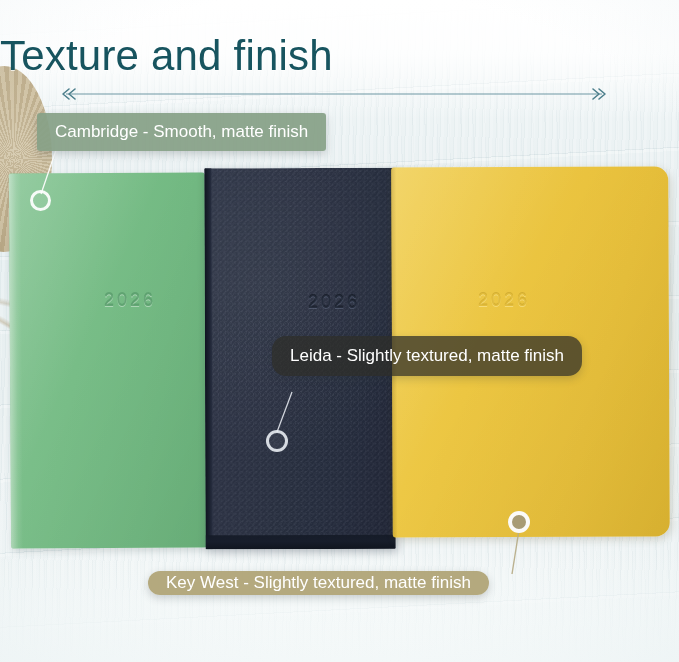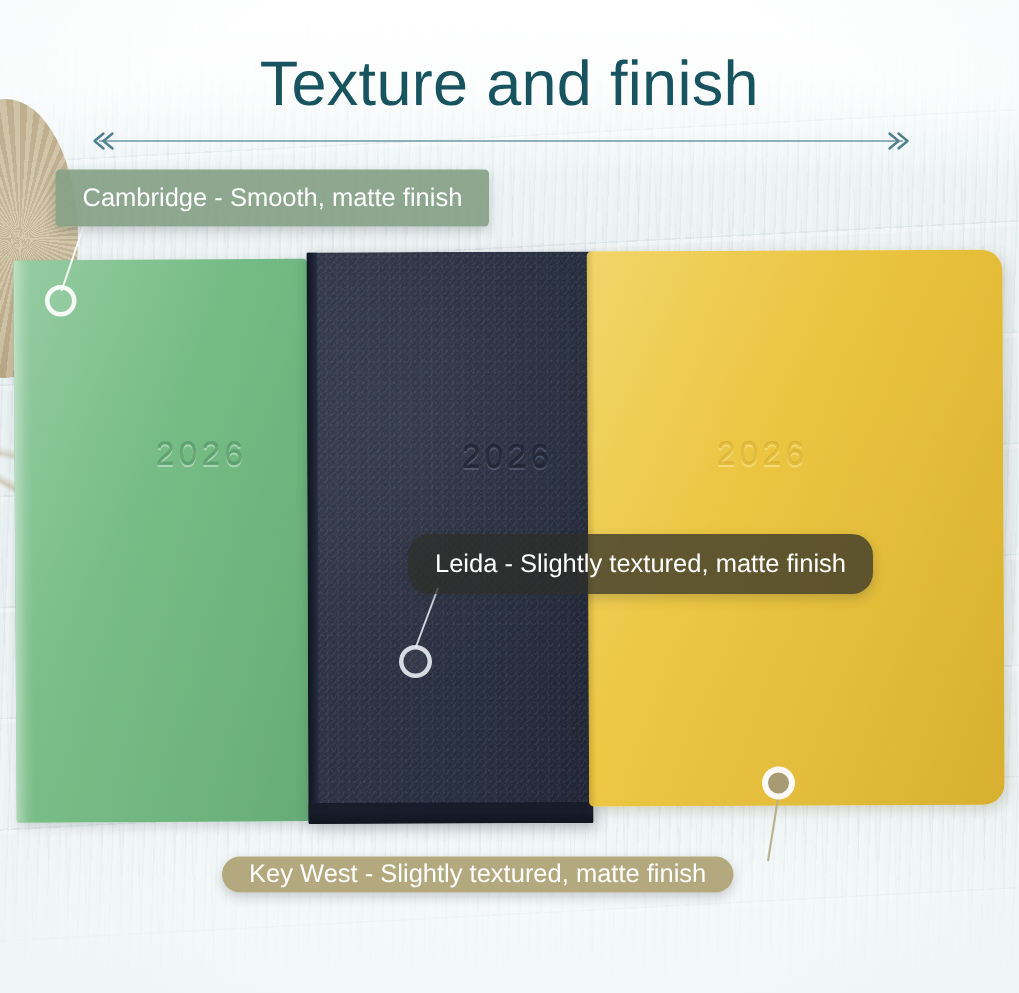--- a/index.html
+++ b/index.html
@@ -96,21 +96,21 @@
     background:
       linear-gradient(30deg, rgba(188,170,132,0) 45%, rgba(176,156,118,0.55) 47%, rgba(188,170,132,0) 50%),
       linear-gradient(12deg, rgba(188,170,132,0) 60%, rgba(165,146,110,0.40) 62%, rgba(188,170,132,0) 65%);
     opacity:0.8;
   }
 
   
   .title {
     position: absolute;
     left: 0; right: 0; top: 32px;
-    text-align: center;
+    text-align: left;
     font-size: 42px;
     font-weight: 400;
     letter-spacing: 0.2px;
     color: #17545f;
     text-shadow: 0 1px 0 rgba(255,255,255,0.7);
   }
 
   
   .arrow-rule {
     position: absolute;
@@ -185,21 +185,21 @@
     border-radius: inherit;
   }
   .yellow-edge {
     position:absolute; left:0; top:0; bottom:0; width: 5px;
     background: linear-gradient(90deg, rgba(180,146,40,0.55), rgba(232,192,59,0) 100%);
   }
 
   
   .year {
     position: absolute;
-    font-size: 22px;
+    font-size: 18px;
     letter-spacing: 3px;
     font-weight: 500;
     user-select: none;
   }
   .year-green {
     left: 104px; top: 290px;
     color: rgba(92,160,110,0.85);
     text-shadow: 0 1px 0 rgba(255,255,255,0.40), 0 -1px 0 rgba(60,120,80,0.35);
   }
   .year-navy {
@@ -224,21 +224,21 @@
     white-space: nowrap;
     box-shadow: 0 3px 8px rgba(40,50,55,0.22);
   }
   .pill-cambridge {
     left: 37px; top: 113px;
     height: 38px;
     padding: 0 18px;
     background: rgba(135,160,134,0.93);
   }
   .pill-leida {
-    left: 272px; top: 356px;
+    left: 272px; top: 336px;
     height: 40px;
     padding: 16px 18px;
     background: rgba(46,46,40,0.74);
     border-radius: 14px;
   }
   .pill-keywest {
     left: 148px; top: 571px;
     height: 24px;
     padding: 0 18px;
     background: rgba(176,164,119,0.95);

